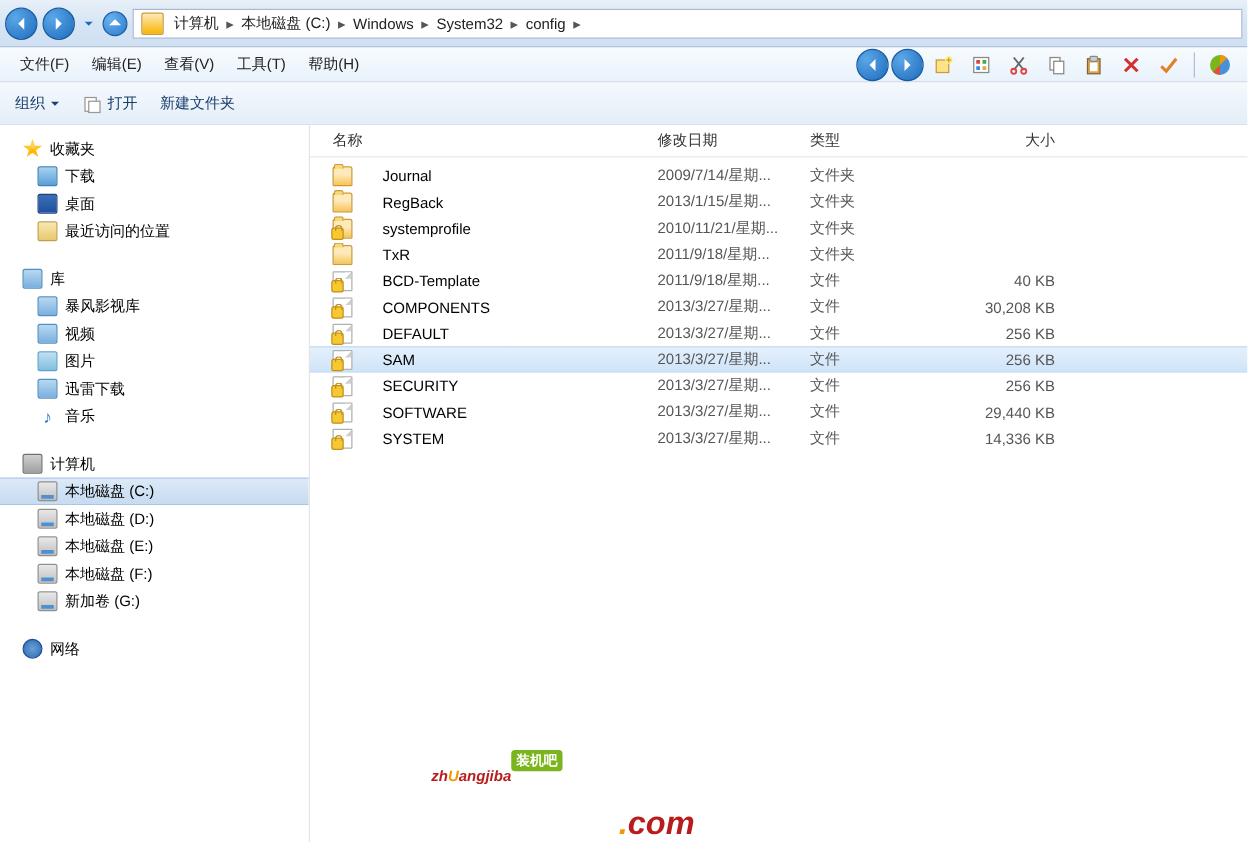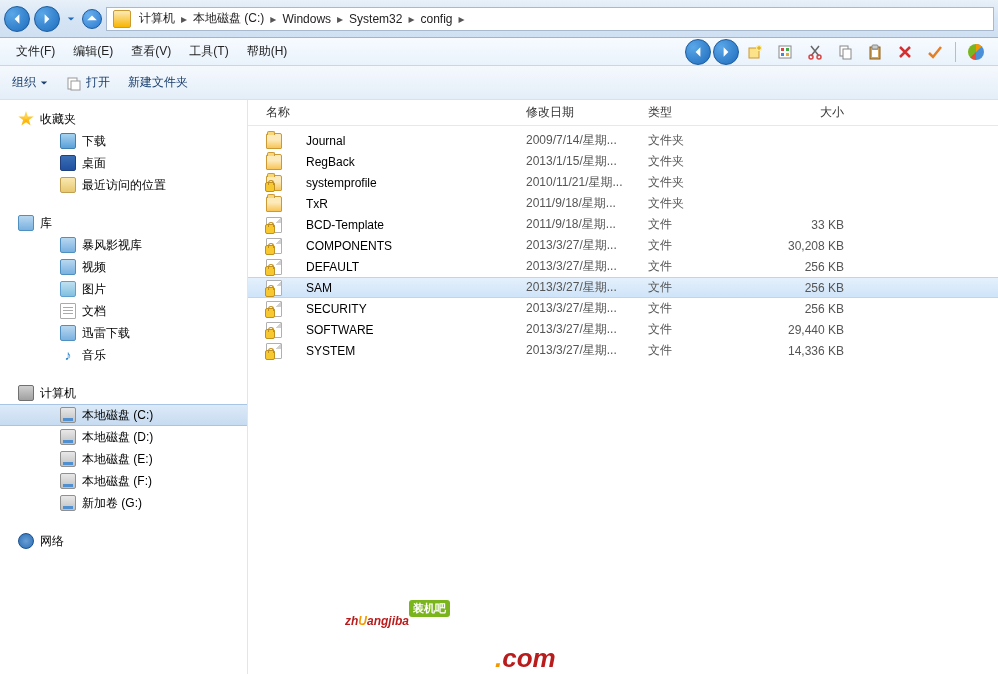--- a/index.html
+++ b/index.html
@@ -31,21 +31,21 @@
 .cmditem { color: #1a3e6e; cursor: pointer; display:flex; align-items:center; gap:4px; }
 .cmdarrow svg { width:8px;height:8px; fill:#1a3e6e; }
 
 
 .main { display: flex; height: calc(674px - 38px - 28px - 34px); }
 
 
 .sidebar { width: 248px; border-right: 1px solid #e5e5e5; padding: 8px 0; overflow-y:auto; }
 .navgroup { margin-bottom: 16px; }
 .navhead, .navitem { display: flex; align-items: center; height: 22px; padding: 0 8px 0 18px; cursor: pointer; gap: 6px; }
-.navitem { padding-left: 60px; }
+.navitem { padding-left: 30px; }
 .navitem.selected { background: linear-gradient(to bottom, #dceaf8, #c7dbf0); border: 1px solid #a8c5e5; border-left:none; border-right:none; }
 .ic { width:16px; height:16px; flex-shrink:0; }
 .ic-fav { background: conic-gradient(#ffd24d, #ffb300, #ffd24d); clip-path: polygon(50% 0%, 61% 35%, 98% 35%, 68% 57%, 79% 91%, 50% 70%, 21% 91%, 32% 57%, 2% 35%, 39% 35%); }
 .ic-folder { background: linear-gradient(to bottom,#a7d2f0,#5aa0d8); border-radius:2px; border:1px solid #4080b0; }
 .ic-desktop { background: linear-gradient(to bottom,#3a6fb5,#2050a0); border-radius:2px; border:1px solid #204080; }
 .ic-recent { background: linear-gradient(to bottom,#f8e8b0,#e8c870); border-radius:2px; border:1px solid #c0a050; }
 .ic-lib { background: linear-gradient(to bottom,#b8d8f0,#7ab0e0); border-radius:2px; border:1px solid #5090c0; }
 .ic-drive { background: linear-gradient(to bottom,#e8e8e8,#c0c0c0); border-radius:2px; border:1px solid #909090; position:relative; }
 .ic-drive::after { content:''; position:absolute; bottom:1px; left:2px; right:2px; height:3px; background:#5090d0; }
 .ic-comp { background: linear-gradient(to bottom,#d0d0d0,#a0a0a0); border-radius:2px; border:1px solid #707070; }
@@ -258,24 +258,20 @@
         </div>
       <div class="navitem">
           <span class="ic ic-lib"></span>
           <span>视频</span>
         </div>
       <div class="navitem">
           <span class="ic ic-pic"></span>
           <span>图片</span>
         </div>
       <div class="navitem">
-          <span class="ic ic-doc"></span>
-          <span>文档</span>
-        </div>
-      <div class="navitem">
           <span class="ic ic-lib"></span>
           <span>迅雷下载</span>
         </div>
       <div class="navitem">
           <span class="ic ic-music">♪</span>
           <span>音乐</span>
         </div>
     </div>
 
     <div class="navgroup">
@@ -361,21 +357,21 @@
         </div>
         <div class="row">
           <div class="cell-name">
             <span class="fic fic-file">
               <span class="lock"></span>
             </span>
             <span>BCD-Template</span>
           </div>
           <div class="cell-date">2011/9/18/星期...</div>
           <div class="cell-type">文件</div>
-          <div class="cell-size">33 KB</div>
+          <div class="cell-size">40 KB</div>
         </div>
         <div class="row">
           <div class="cell-name">
             <span class="fic fic-file">
               <span class="lock"></span>
             </span>
             <span>COMPONENTS</span>
           </div>
           <div class="cell-date">2013/3/27/星期...</div>
           <div class="cell-type">文件</div>

